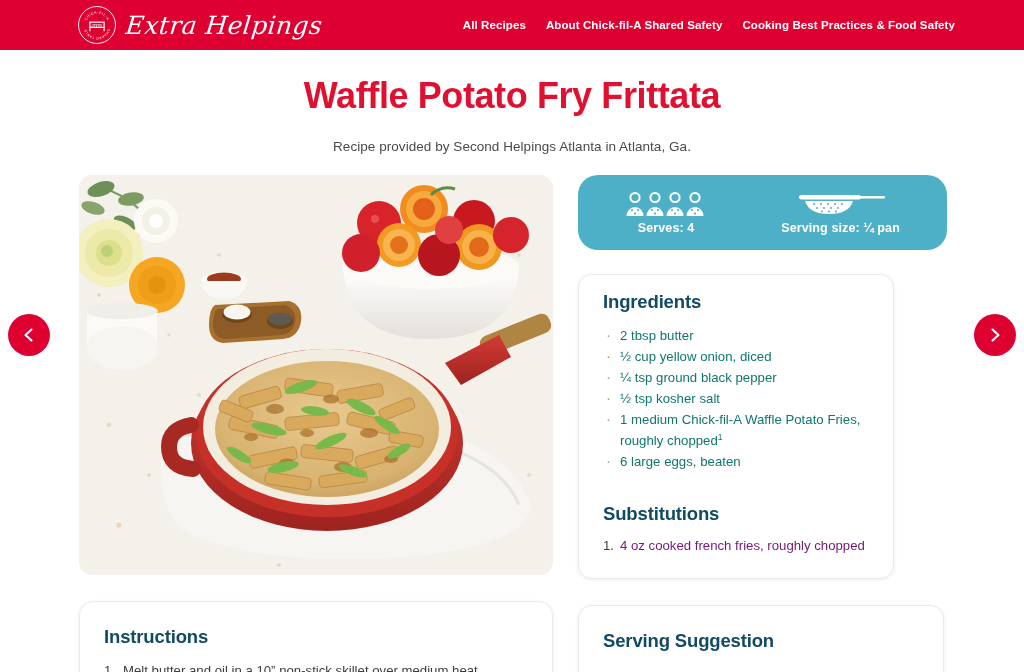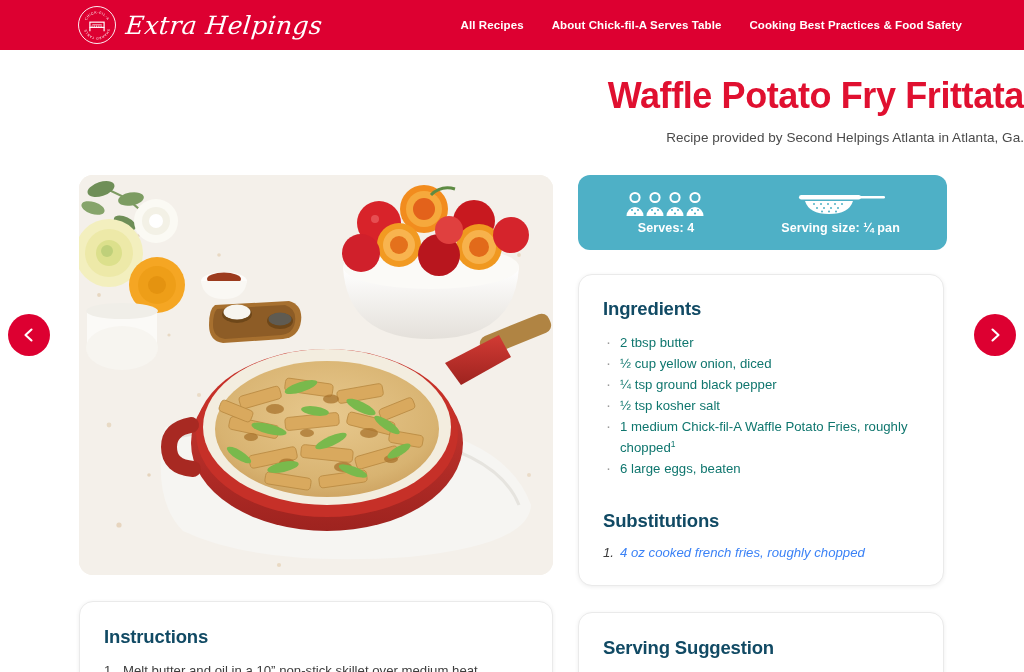--- a/index.html
+++ b/index.html
@@ -54,53 +54,53 @@
     font-family: "DejaVu Serif", serif;
     font-weight: 400;
     letter-spacing: 0.4px;
     line-height: 1;
     white-space: nowrap;
     transform: skewX(-6deg);
   }
 
   .nav {
     position: absolute;
-    right: 62px;
+    right: 69px;
     top: 50%;
     transform: translateY(-50%);
     display: flex;
     align-items: center;
-    gap: 28px;
+    gap: 20px;
   }
   .nav-link {
     color: #ffffff;
     font-size: 11.5px;
     font-weight: bold;
     letter-spacing: 0.1px;
     text-decoration: none;
     white-space: nowrap;
     cursor: pointer;
   }
 
   
   .title-wrap {
     position: absolute;
     top: 76px; left: 0;
     width: 1024px;
-    text-align: right;
+    text-align: center;
   }
   .recipe-title {
     color: #E01030;
     font-size: 36px;
     font-weight: bold;
     letter-spacing: -0.4px;
     line-height: 1.12;
   }
   .recipe-sub {
-    margin-top: 14px;
+    margin-top: 23px;
     color: #4A4A4A;
     font-size: 13.5px;
     letter-spacing: 0.05px;
   }
 
   
   .arrow {
     position: absolute;
     width: 42px; height: 42px;
     border-radius: 50%;
@@ -152,21 +152,21 @@
     margin-top: 26px;
     width: 474px;
     padding: 24px 24px 22px 24px;
     min-height: 120px;
   }
 
   .info-bar {
     width: 369px;
     height: 75px;
     background: #4EB0C6;
-    border-radius: 12px;
+    border-radius: 20px;
     display: flex;
     align-items: center;
     justify-content: space-around;
     padding: 0 10px;
   }
   .info-item {
     display: flex;
     flex-direction: column;
     align-items: center;
     gap: 4px;
@@ -174,22 +174,22 @@
   .info-label {
     color: #ffffff;
     font-size: 12.5px;
     font-weight: bold;
     white-space: nowrap;
     letter-spacing: 0.1px;
   }
 
   .ingredients-card {
     margin-top: 24px;
-    width: 366px;
-    padding: 23px 24px 22px 24px;
+    width: 316px;
+    padding: 16px 24px 22px 24px;
   }
   .serving-card {
     margin-top: 26px;
     width: 366px;
     padding: 24px 24px 22px 24px;
     min-height: 100px;
   }
 
   .section-head {
     color: #114A64;
@@ -225,24 +225,23 @@
   }
 
   ol.num-list {
     list-style: none;
     counter-reset: numitem;
   }
   ol.num-list li {
     counter-increment: numitem;
     position: relative;
     padding-left: 17px;
-    color: #3b82f6;
+    color: #701a75;
     font-size: 13.2px;
     line-height: 21px;
-    font-style: italic;
   }
   ol.num-list li::before {
     content: counter(numitem) ".";
     position: absolute;
     left: 0;
     top: 0;
     color: #3D3D3D;
     font-size: 13.2px;
     line-height: 21px;
   }
@@ -298,21 +297,21 @@
             <rect x="20.4" y="19.7" width="1.1" height="1.1"></rect>
             <rect x="22.8" y="19.7" width="1.1" height="1.1"></rect>
           </g>
         </svg>
       </div>
       <div class="brand-script">Extra Helpings</div>
     </div>
 
     <nav class="nav">
       <a class="nav-link">All Recipes</a>
-      <a class="nav-link">About Chick-fil-A Serves Table</a>
+      <a class="nav-link">About Chick-fil-A Shared Safety</a>
       <a class="nav-link">Cooking Best Practices &amp; Food Safety</a>
     </nav>
   </div>
 
   <div class="title-wrap">
     <h1 class="recipe-title">Waffle Potato Fry Frittata</h1>
     <div class="recipe-sub">Recipe provided by Second Helpings Atlanta in Atlanta, Ga.</div>
   </div>
 
   <button class="arrow arrow-left">

